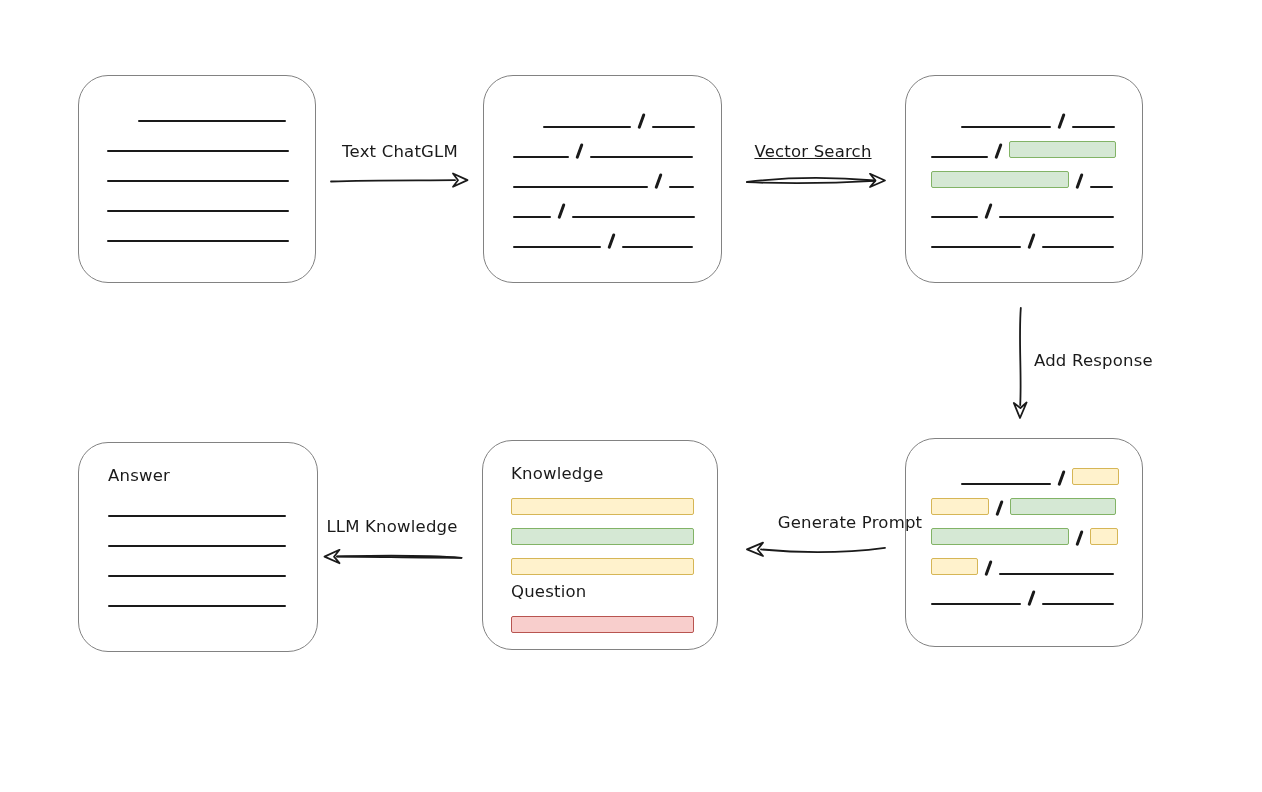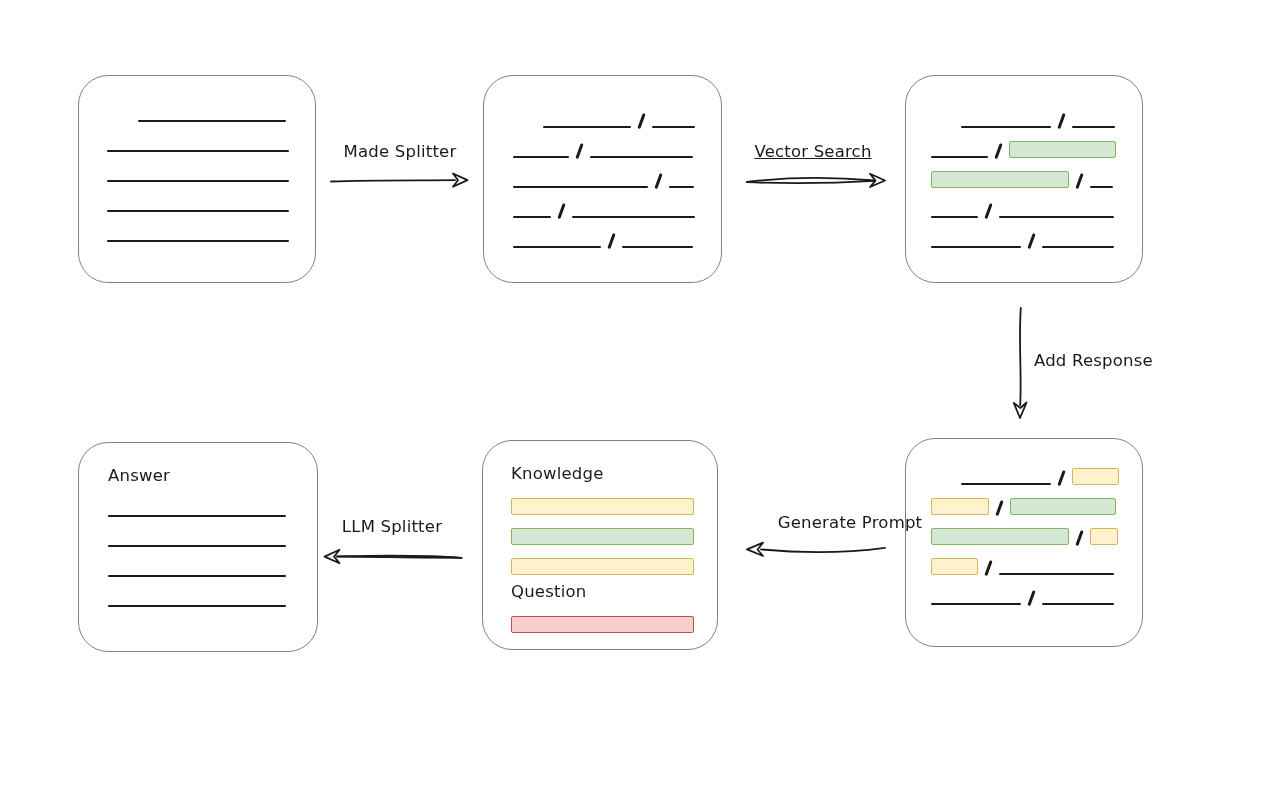--- a/index.html
+++ b/index.html
@@ -177,21 +177,21 @@
         </div>
         <div class="chunk-row">
           <div class="seg seg-line" style="width: 178px;"></div>
         </div>
         <div class="chunk-row">
           <div class="seg seg-line" style="width: 178px;"></div>
         </div>
       </div>
   </div>
 
-  <div class="arrow-label center" style="left:330px;top:142px;width:140px;">Made Splitter</div>
+  <div class="arrow-label center" style="left:330px;top:142px;width:140px;">Text ChatGLM</div>
   <svg class="arrow-svg" style="left:328px;top:168px;" width="142" height="24" viewBox="0 0 142 24" aria-hidden="true">
     <path d="M3 13.5 C45 12, 95 12.6, 127 12.2"></path>
     <path d="M125 5.5 L139.5 12.1 L125 18.7 L130 12.2 Z"></path>
   </svg>
 
   <div class="arrow-label center" style="left:738px;top:142px;width:150px;text-decoration:underline;">Vector Search</div>
   <svg class="arrow-svg" style="left:744px;top:168px;" width="144" height="24" viewBox="0 0 144 24" aria-hidden="true">
     <path d="M3 14 C48 8.5, 95 9.5, 131 12.5"></path>
     <path d="M3 14.2 C48 16, 95 15, 131 12.8"></path>
     <path d="M126 5.8 L141 12.5 L126 19 L131.5 12.6 Z"></path>
@@ -202,21 +202,21 @@
     <path d="M12.8 2 C10.5 35, 13.8 68, 12.2 99"></path>
     <path d="M5.8 97 L12 112 L18.6 96.5 L12.4 102 Z"></path>
   </svg>
 
   <div class="arrow-label center" style="left:770px;top:513px;width:160px;">Generate Prompt</div>
   <svg class="arrow-svg" style="left:742px;top:537px;" width="146" height="24" viewBox="0 0 146 24" aria-hidden="true">
     <path d="M143 10.8 C100 16.5, 52 15.5, 19 12.4"></path>
     <path d="M21 5.6 L5 12.3 L21 19 L15.6 12.5 Z"></path>
   </svg>
 
-  <div class="arrow-label center" style="left:322px;top:517px;width:140px;">LLM Splitter</div>
+  <div class="arrow-label center" style="left:322px;top:517px;width:140px;">LLM Knowledge</div>
   <svg class="arrow-svg" style="left:320px;top:544px;" width="144" height="24" viewBox="0 0 144 24" aria-hidden="true">
     <path d="M141.5 13.8 C98 10.5, 58 11.6, 17 12.4"></path>
     <path d="M141.5 13.8 C98 13.8, 58 12.8, 17 12.6"></path>
     <path d="M19.5 5.8 L4.5 12.6 L19.5 19.2 L14 12.7 Z"></path>
   </svg>
 
 
 </div>
 
 </body></html>

